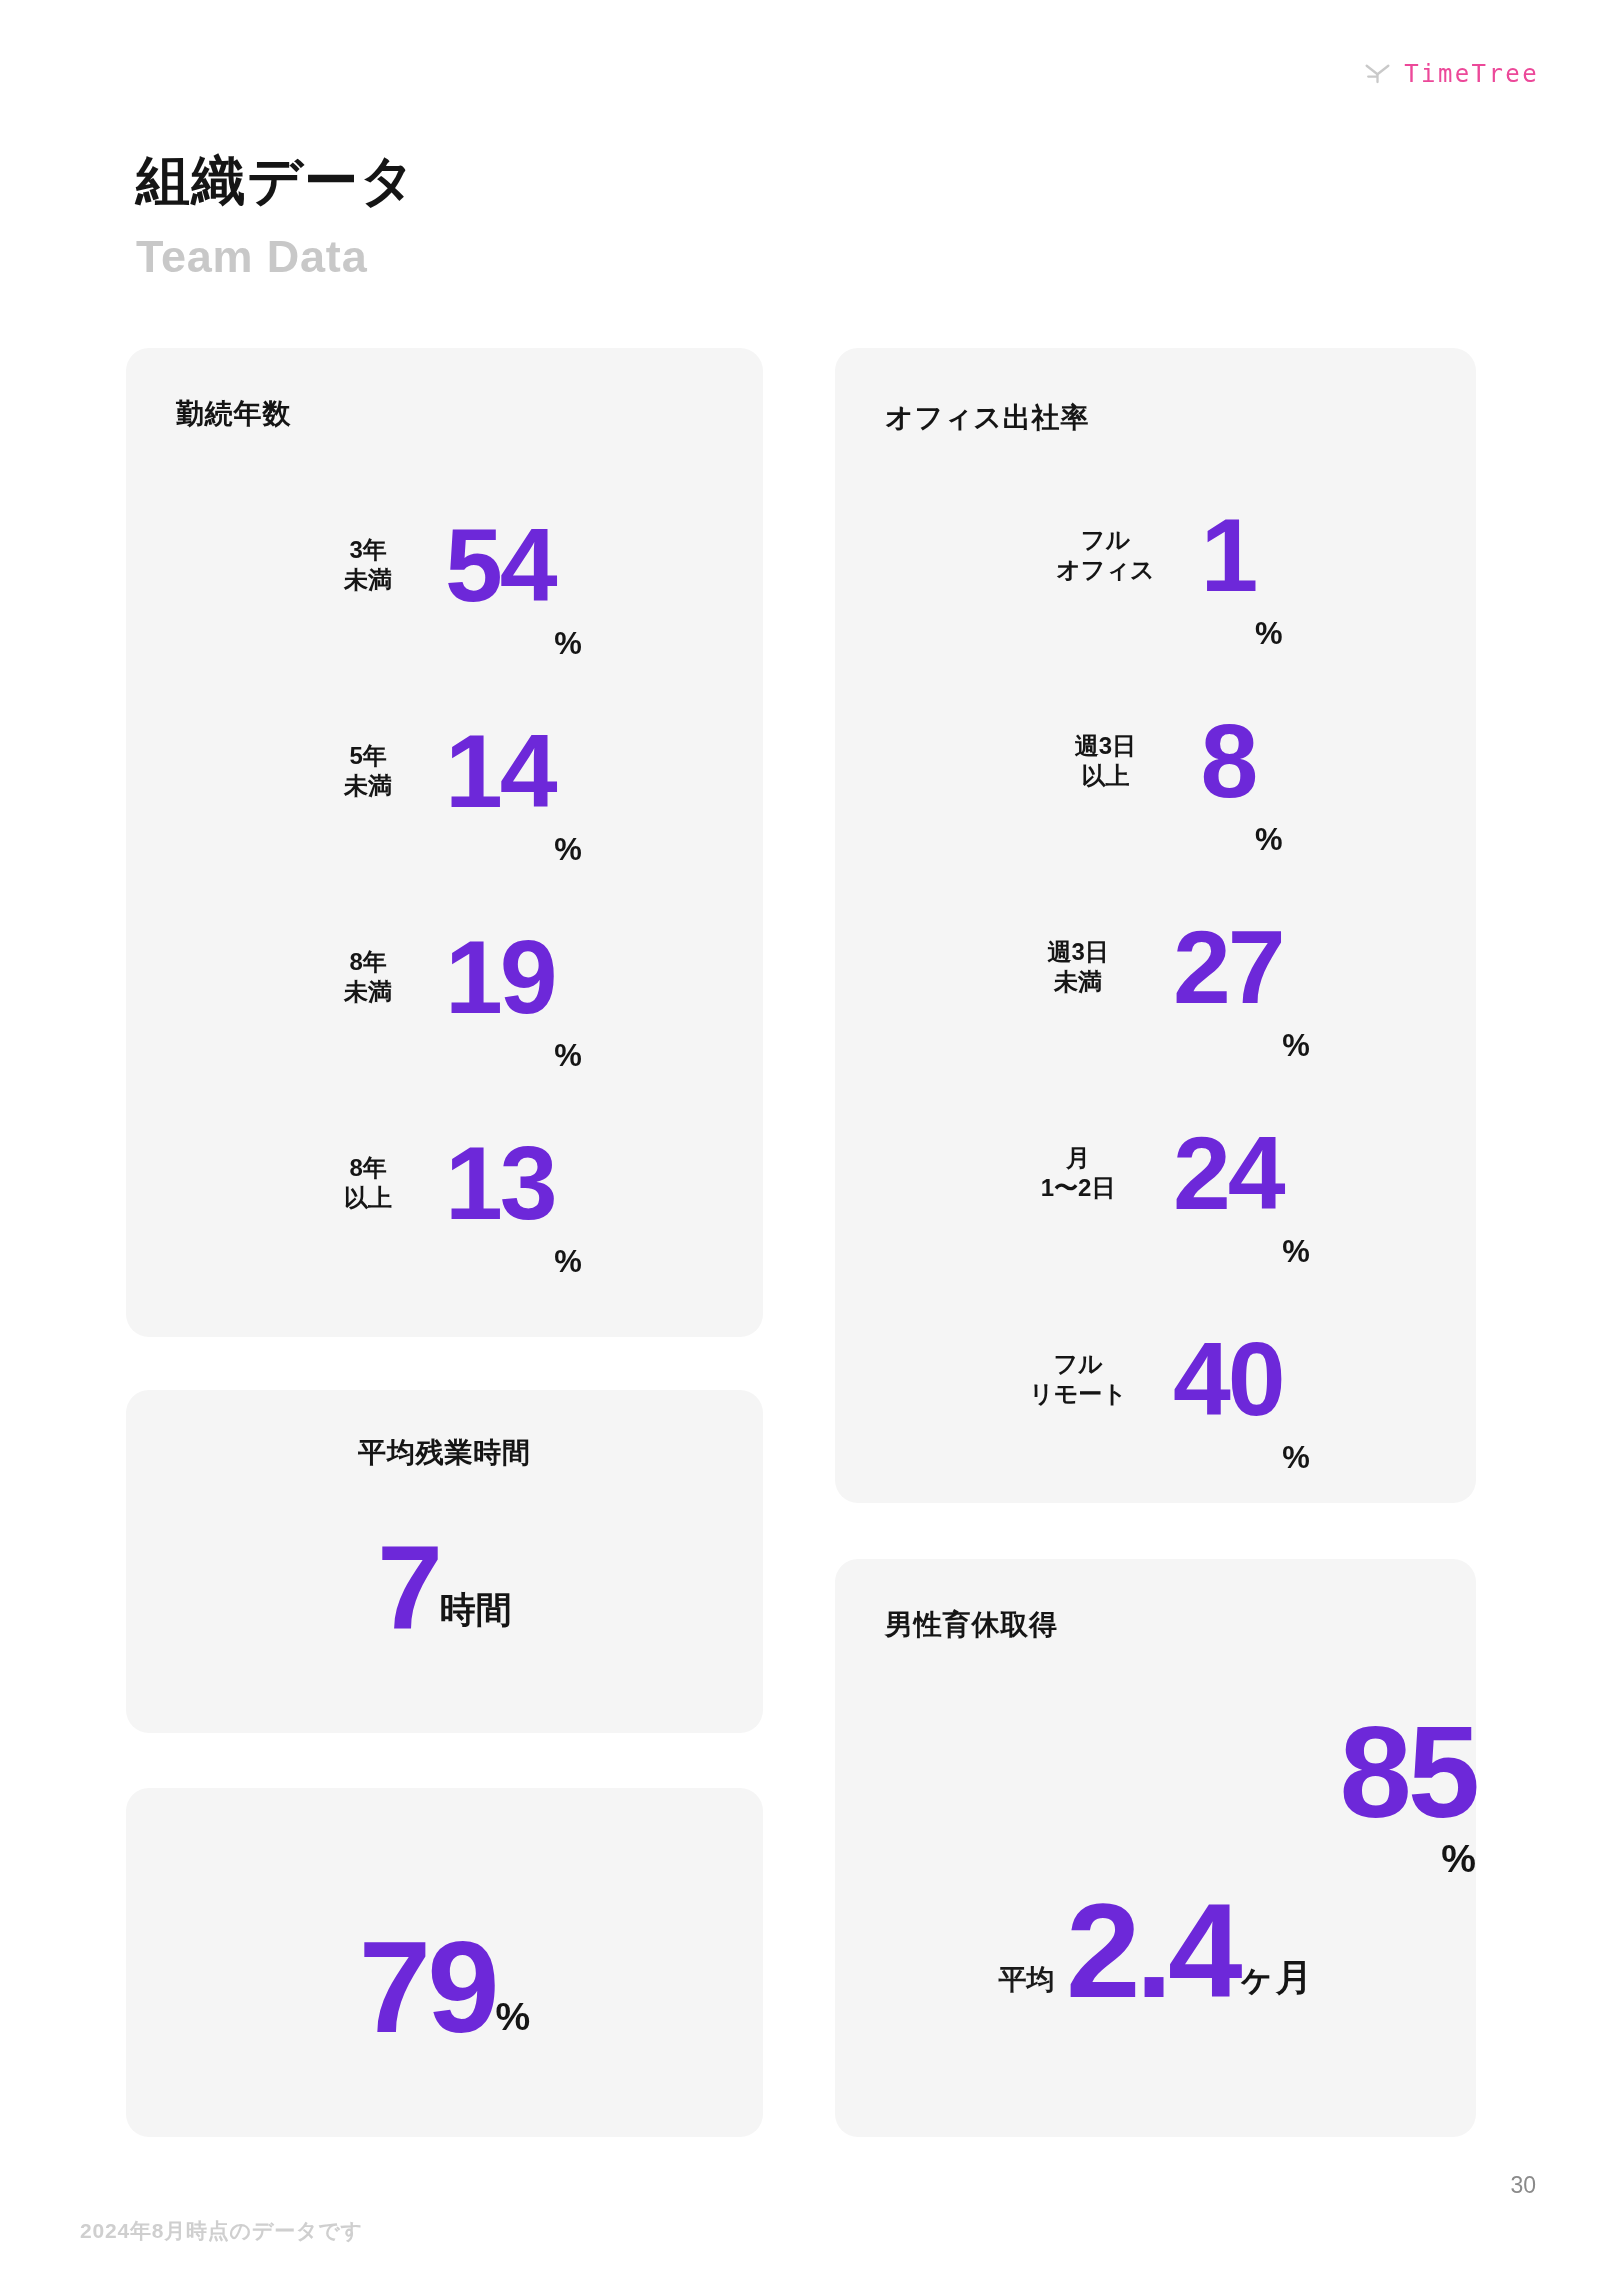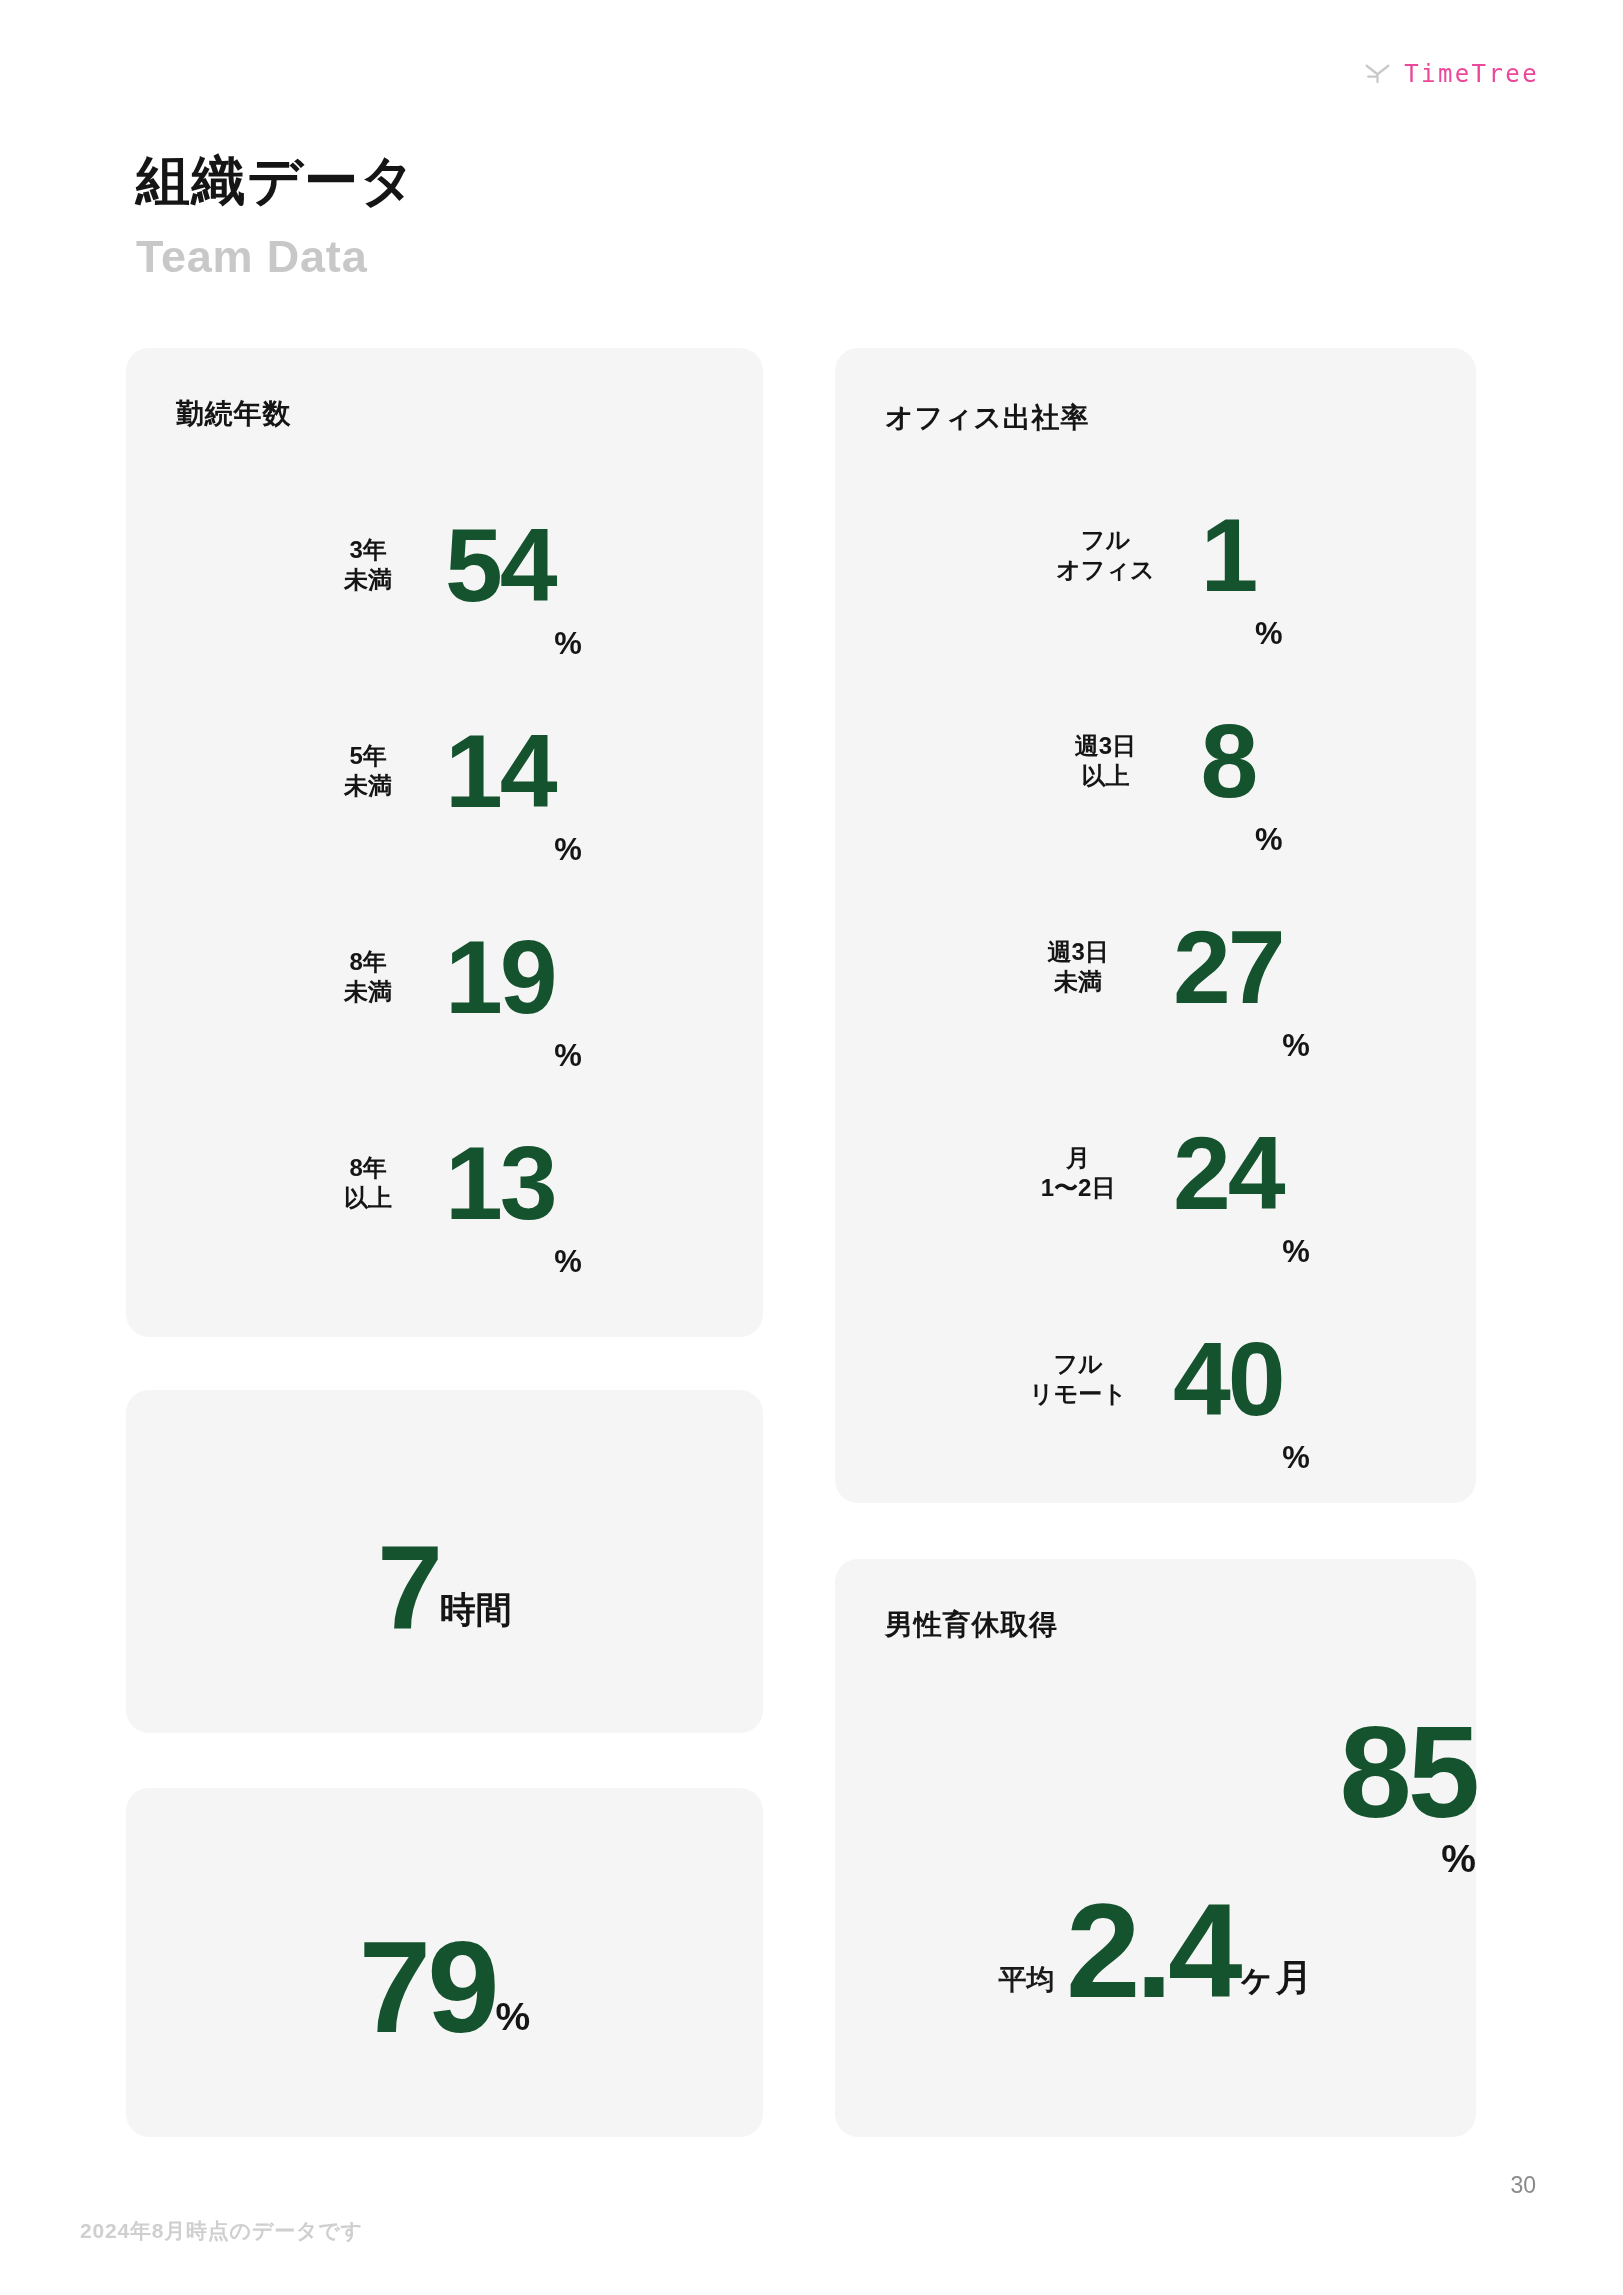--- a/index.html
+++ b/index.html
@@ -81,21 +81,21 @@
     line-height: 1.25;
     text-align: center;
     color: #151515;
     white-space: pre-line;
   }
   .stat-value {
     font-size: 96px;
     font-weight: bold;
     line-height: 1;
     letter-spacing: -3.2px;
-    color: #14532d;
+    color: #6d28d9;
   }
   .stat-unit {
     font-size: 31px;
     font-weight: bold;
     color: #151515;
     align-self: flex-end;
     padding-bottom: 6.5px;
   }
 
   
@@ -259,20 +259,21 @@
       <div class="stat-row">
         <div class="stat-label">フル
 リモート</div>
         <div class="stat-value">40</div>
         <div class="stat-unit">%</div>
       </div>
     </div>
   </div>
 
   <div class="card" id="card-overtime">
+    <div class="card-title">平均残業時間</div>
     <div class="big">
       <div class="stat-value">7</div>
       <div class="stat-unit">時間</div>
     </div>
   </div>
 
   <div class="card" id="card-leave">
     <div class="big">
       <div class="stat-value">79</div>
       <div class="stat-unit">%</div>

